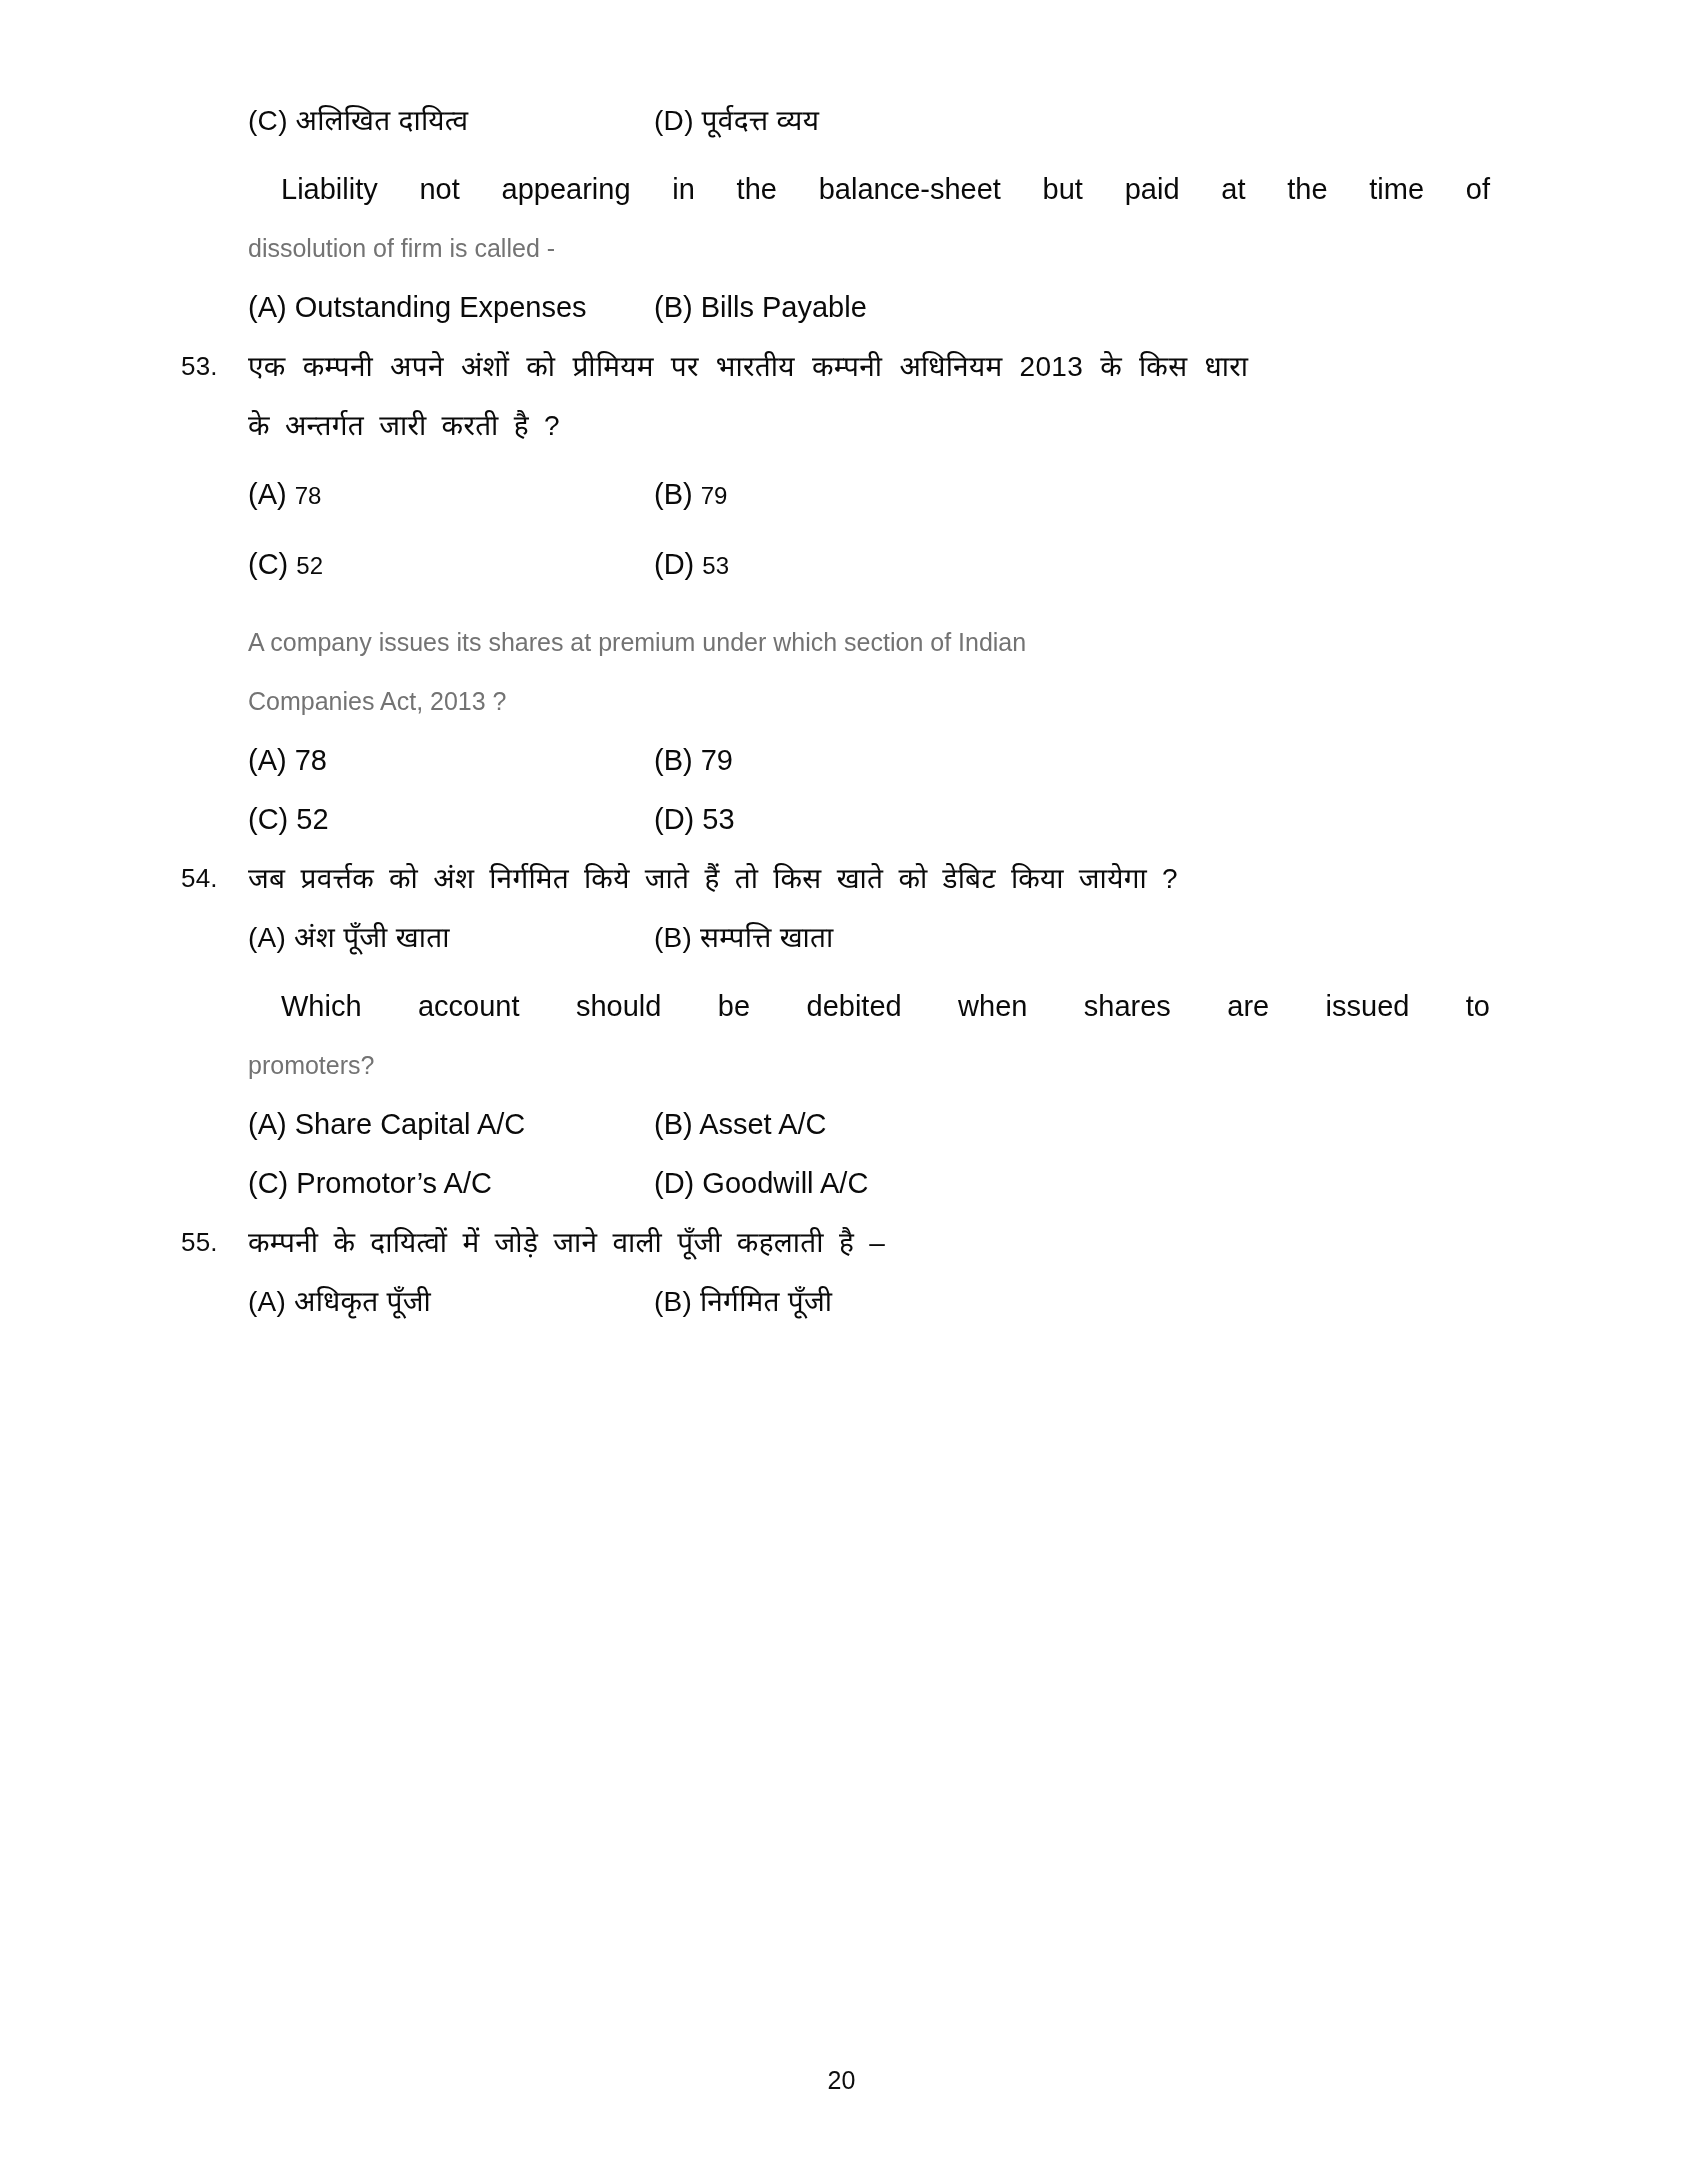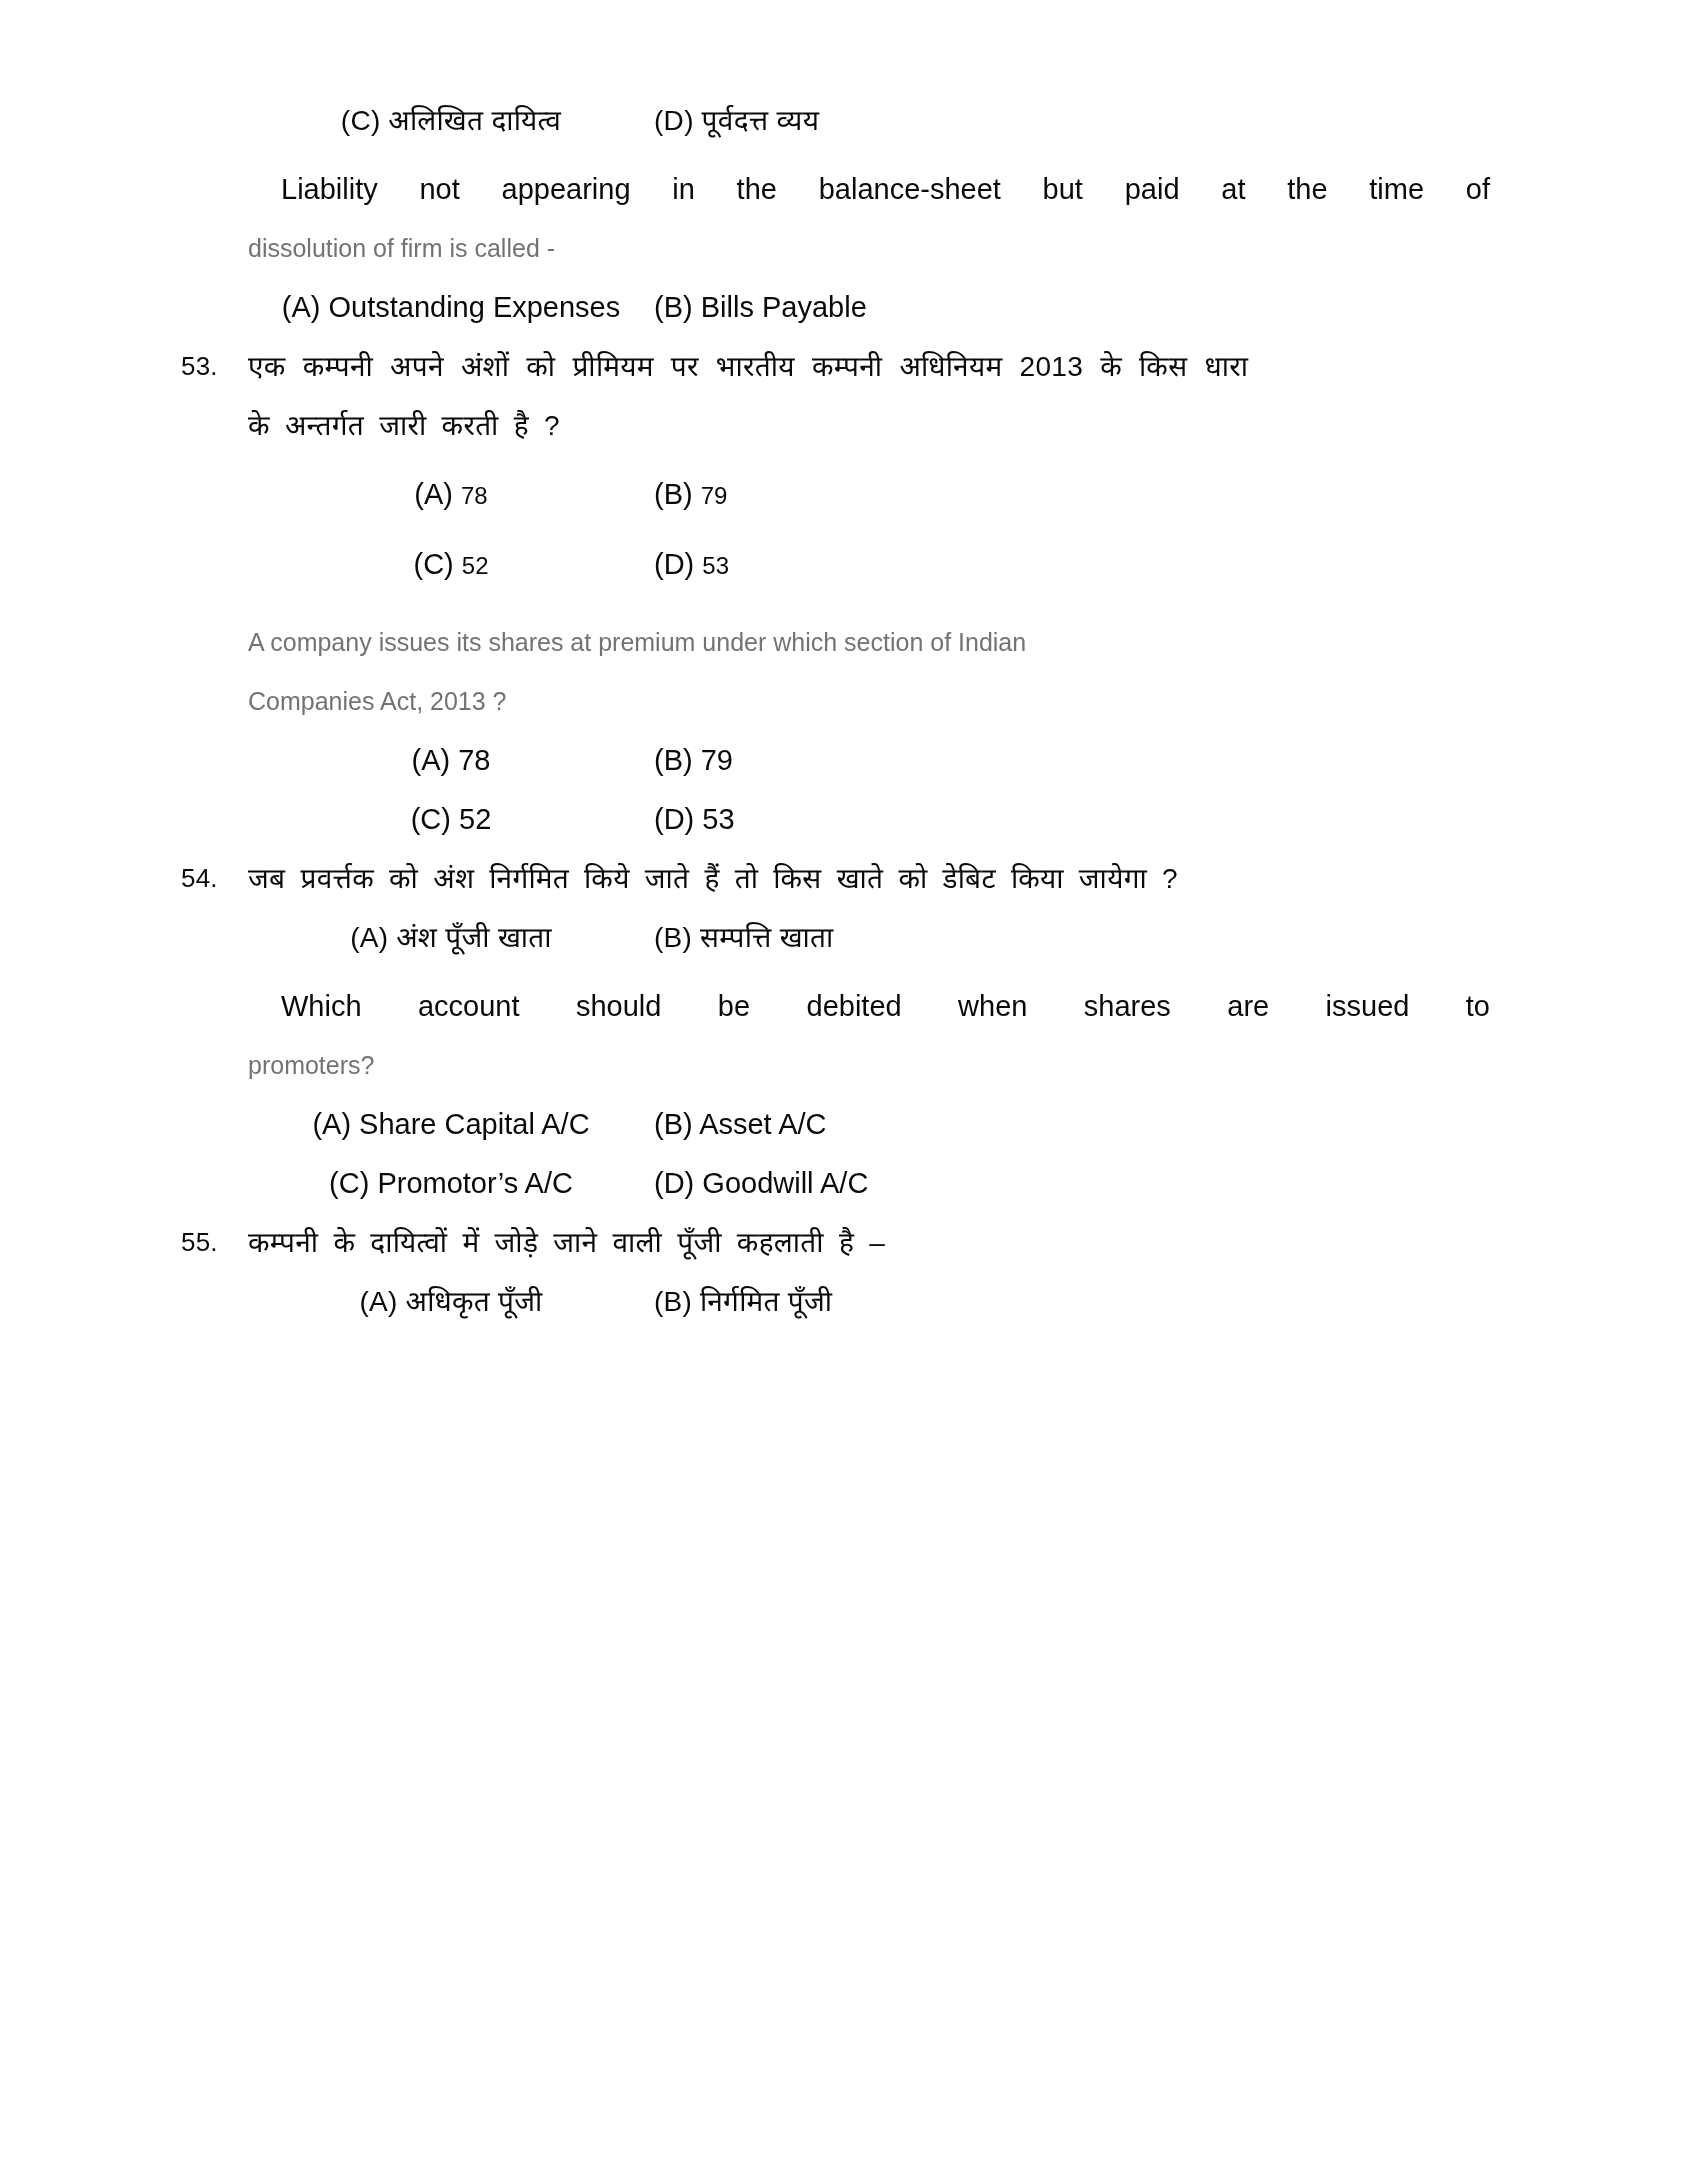--- a/index.html
+++ b/index.html
@@ -84,21 +84,21 @@
     width: 100%;
     line-height: 59px;
   }
   .opt {
     font-size: 29px;
     white-space: nowrap;
   }
   .opt.hindi-opt {
     font-size: 28px;
   }
-  .opt-a, .opt-c { width: 406px; flex: 0 0 406px; text-align: center; }
+  .opt-a, .opt-c { width: 406px; flex: 0 0 406px; }
   .opt-b, .opt-d { flex: 1 1 auto; }
 
   .optlabel { }
   .optval { }
   .optval.small {
     font-size: 24px;
   }
 
   .gap-sm { height: 10px; }
   .gap-md { height: 18px; }
@@ -266,14 +266,15 @@
         </div>
         <div class="opt hindi-opt opt-b">
           <span class="optlabel hindi">(B)</span>
           <span class="optval hindi">निर्गमित पूँजी</span>
         </div>
       </div>
     </div>
 
   </div>
 
+  <div class="footer">20</div>
 </div>
 
 
 </body></html>

